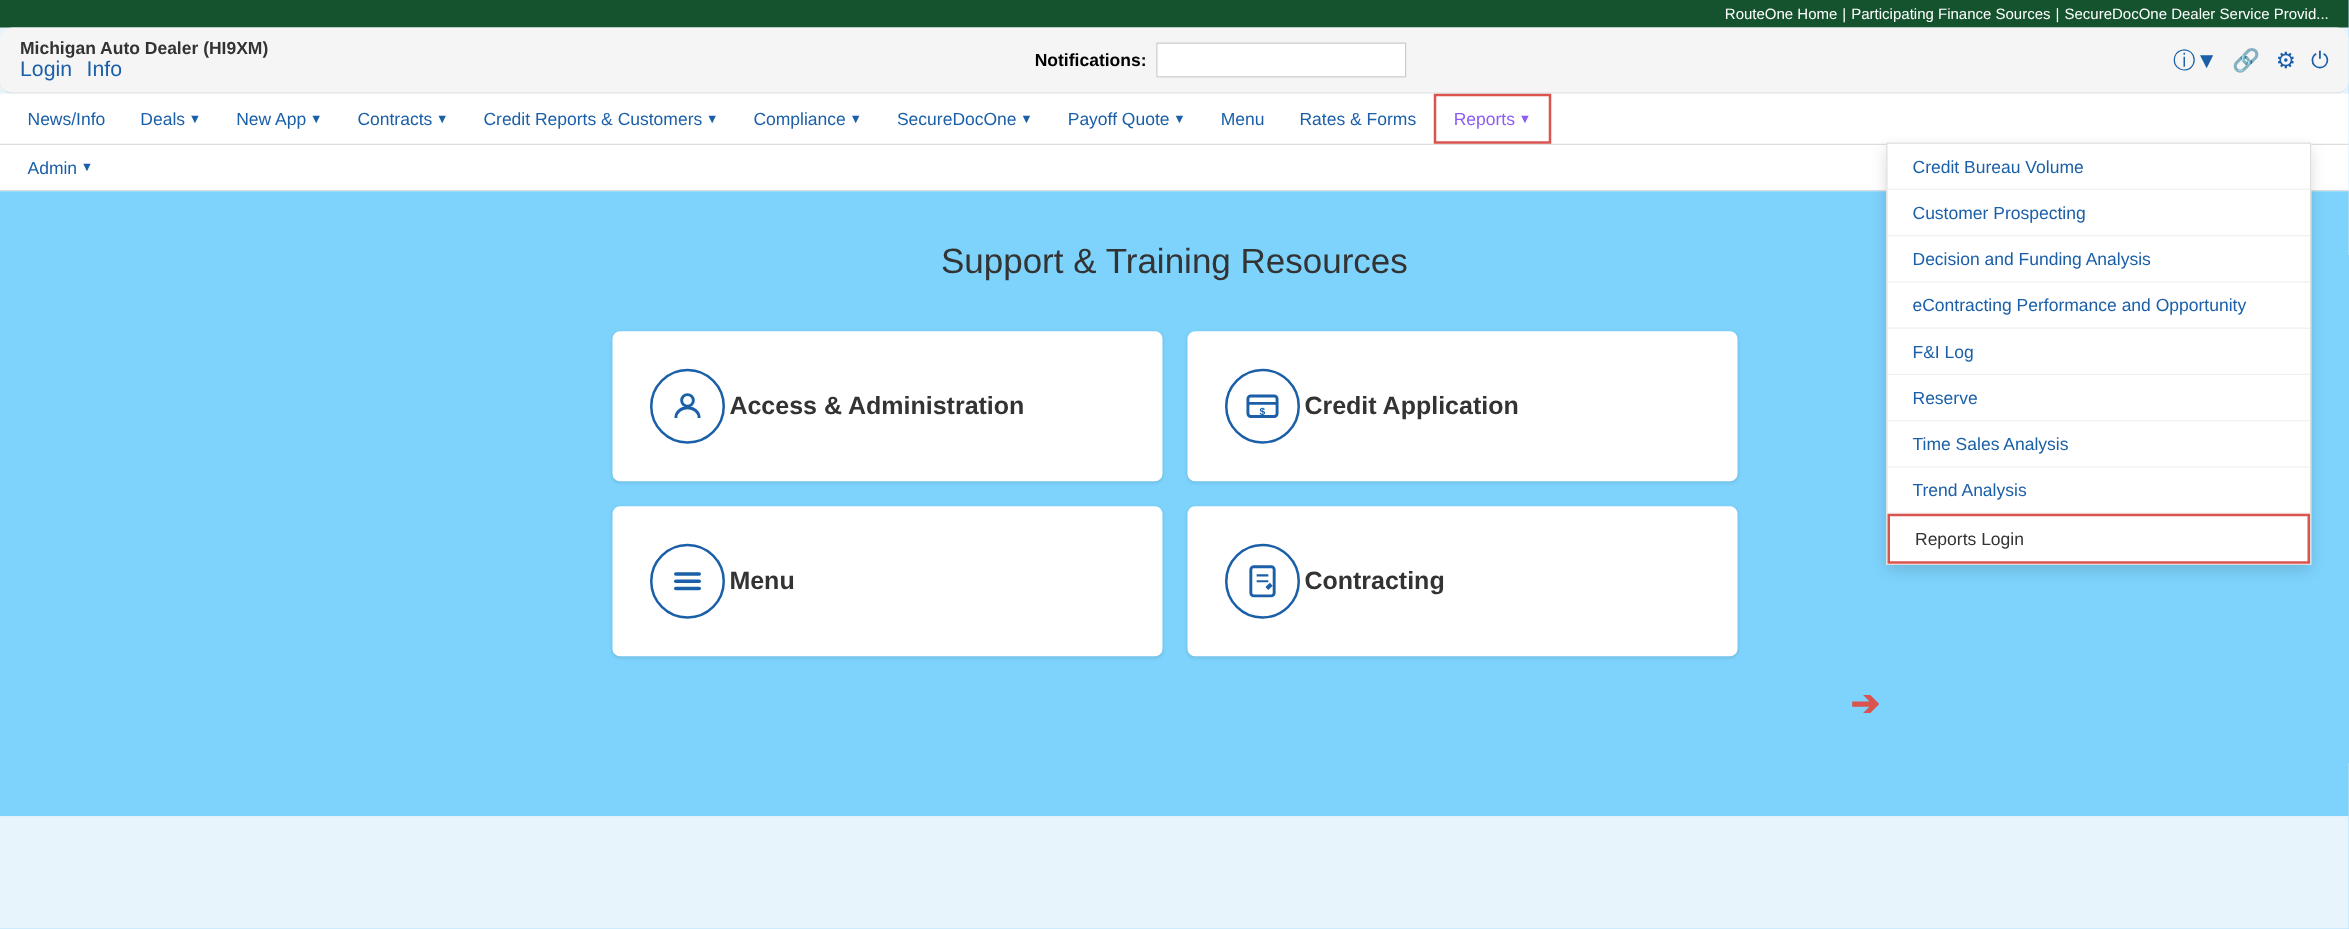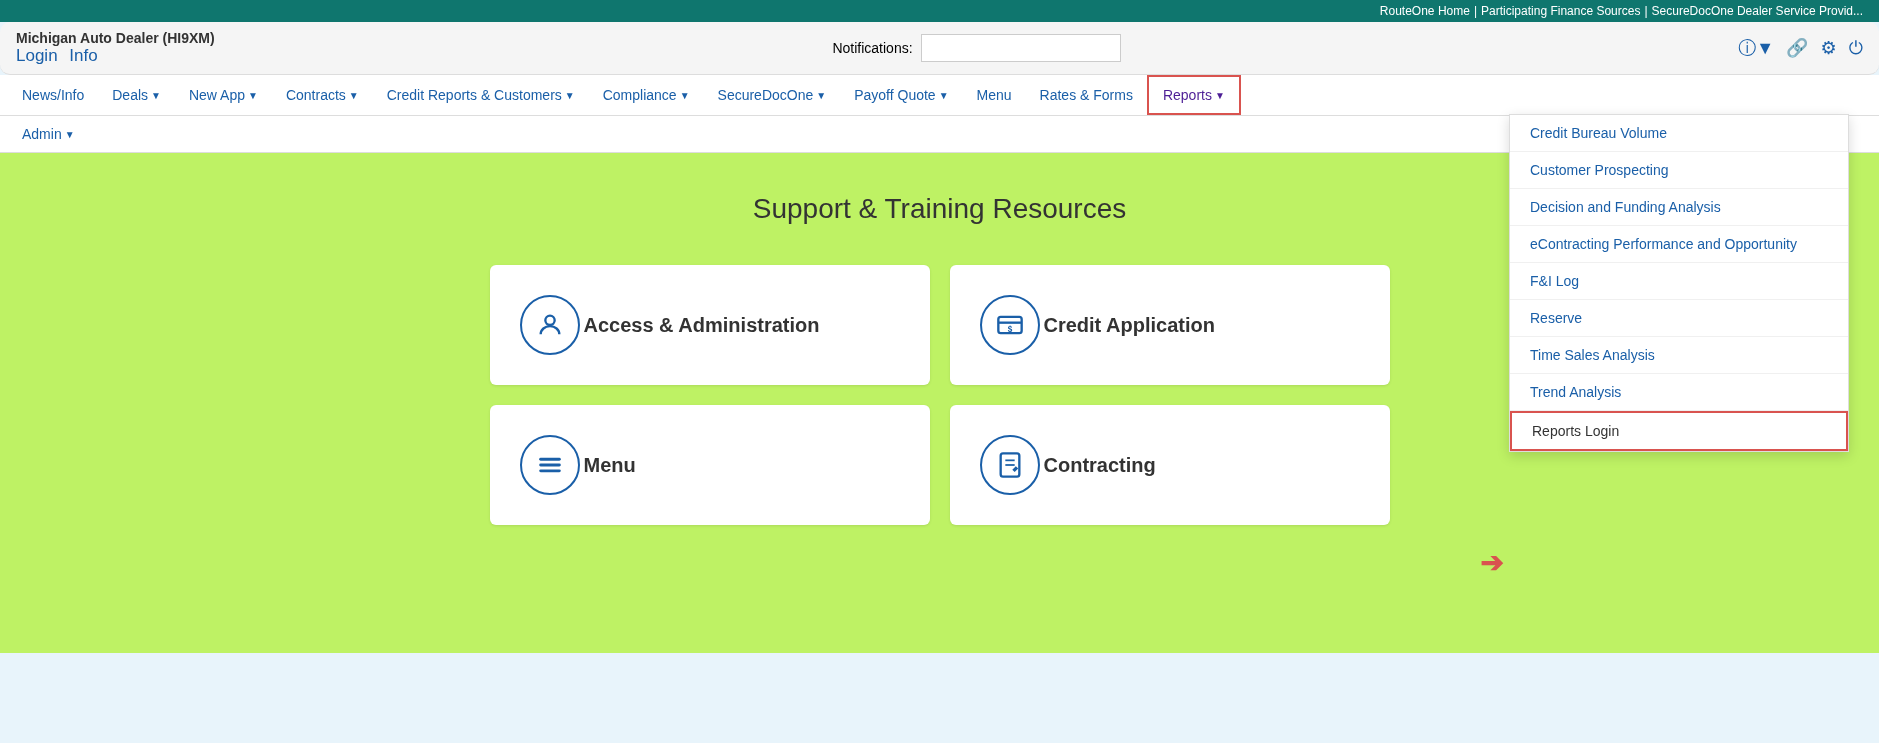--- a/index.html
+++ b/index.html
@@ -1,20 +1,20 @@
 <!DOCTYPE html>
 <html><head>
   <meta charset="utf-8">
   <style>
     * { margin: 0; padding: 0; box-sizing: border-box; }
     body { font-family: Arial, sans-serif; font-size: 14px; background: #e8f4fb; }
 
     
     .top-bar {
-      background: #0f766e;
+      background: #14532d;
       color: white;
       font-size: 12px;
       padding: 4px 16px;
       display: flex;
       justify-content: flex-end;
       align-items: center;
       gap: 4px;
     }
     .top-bar span { color: white; }
 
@@ -25,21 +25,21 @@
       display: flex;
       align-items: center;
       justify-content: space-between;
       border-bottom: 1px solid #ddd;
       border-radius: 10px;
     }
     .dealer-info { font-size: 13px; color: #333; }
     .dealer-name { font-weight: bold; font-size: 14px; }
     .dealer-links a { color: #1a5fa8; text-decoration: none; font-size: 17px; margin-right: 8px; }
     .notifications-area { display: flex; align-items: center; gap: 8px; }
-    .notifications-label { font-weight: normal; font-size: 14px; text-align: right; }
+    .notifications-label { font-weight: bold; font-size: 14px; text-align: right; }
     .notifications-input { border: 1px solid #ccc; padding: 4px 8px; width: 200px; height: 28px; background: white; }
     .header-icons { display: flex; align-items: center; gap: 12px; color: #1a5fa8; font-size: 18px; }
     .header-icon { cursor: pointer; color: #1a5fa8; }
 
     
     .nav-bar {
       background: white;
       border-bottom: 1px solid #ddd;
       display: flex;
       align-items: stretch;
@@ -52,36 +52,36 @@
       font-size: 14px;
       font-weight: 500;
       white-space: nowrap;
       display: flex;
       align-items: center;
       gap: 3px;
       position: relative;
       border: none;
       background: none;
     }
-    .nav-item.active { border: 2px solid #d9534f; color: #4c1d95; }
+    .nav-item.active { border: 2px solid #d9534f; color: #8b5cf6; }
     .nav-arrow { font-size: 10px; }
 
     
     .nav-bar2 {
       background: white;
       border-bottom: 1px solid #ddd;
       display: flex;
       align-items: stretch;
       padding: 0 8px;
     }
 
     
     .main-content {
       padding: 40px 32px;
-      background: #bef264;
+      background: #7dd3fc;
       min-height: 500px;
     }
     .page-title {
       text-align: center;
       font-size: 28px;
       font-weight: normal;
       color: #333;
       margin-bottom: 40px;
     }
 

